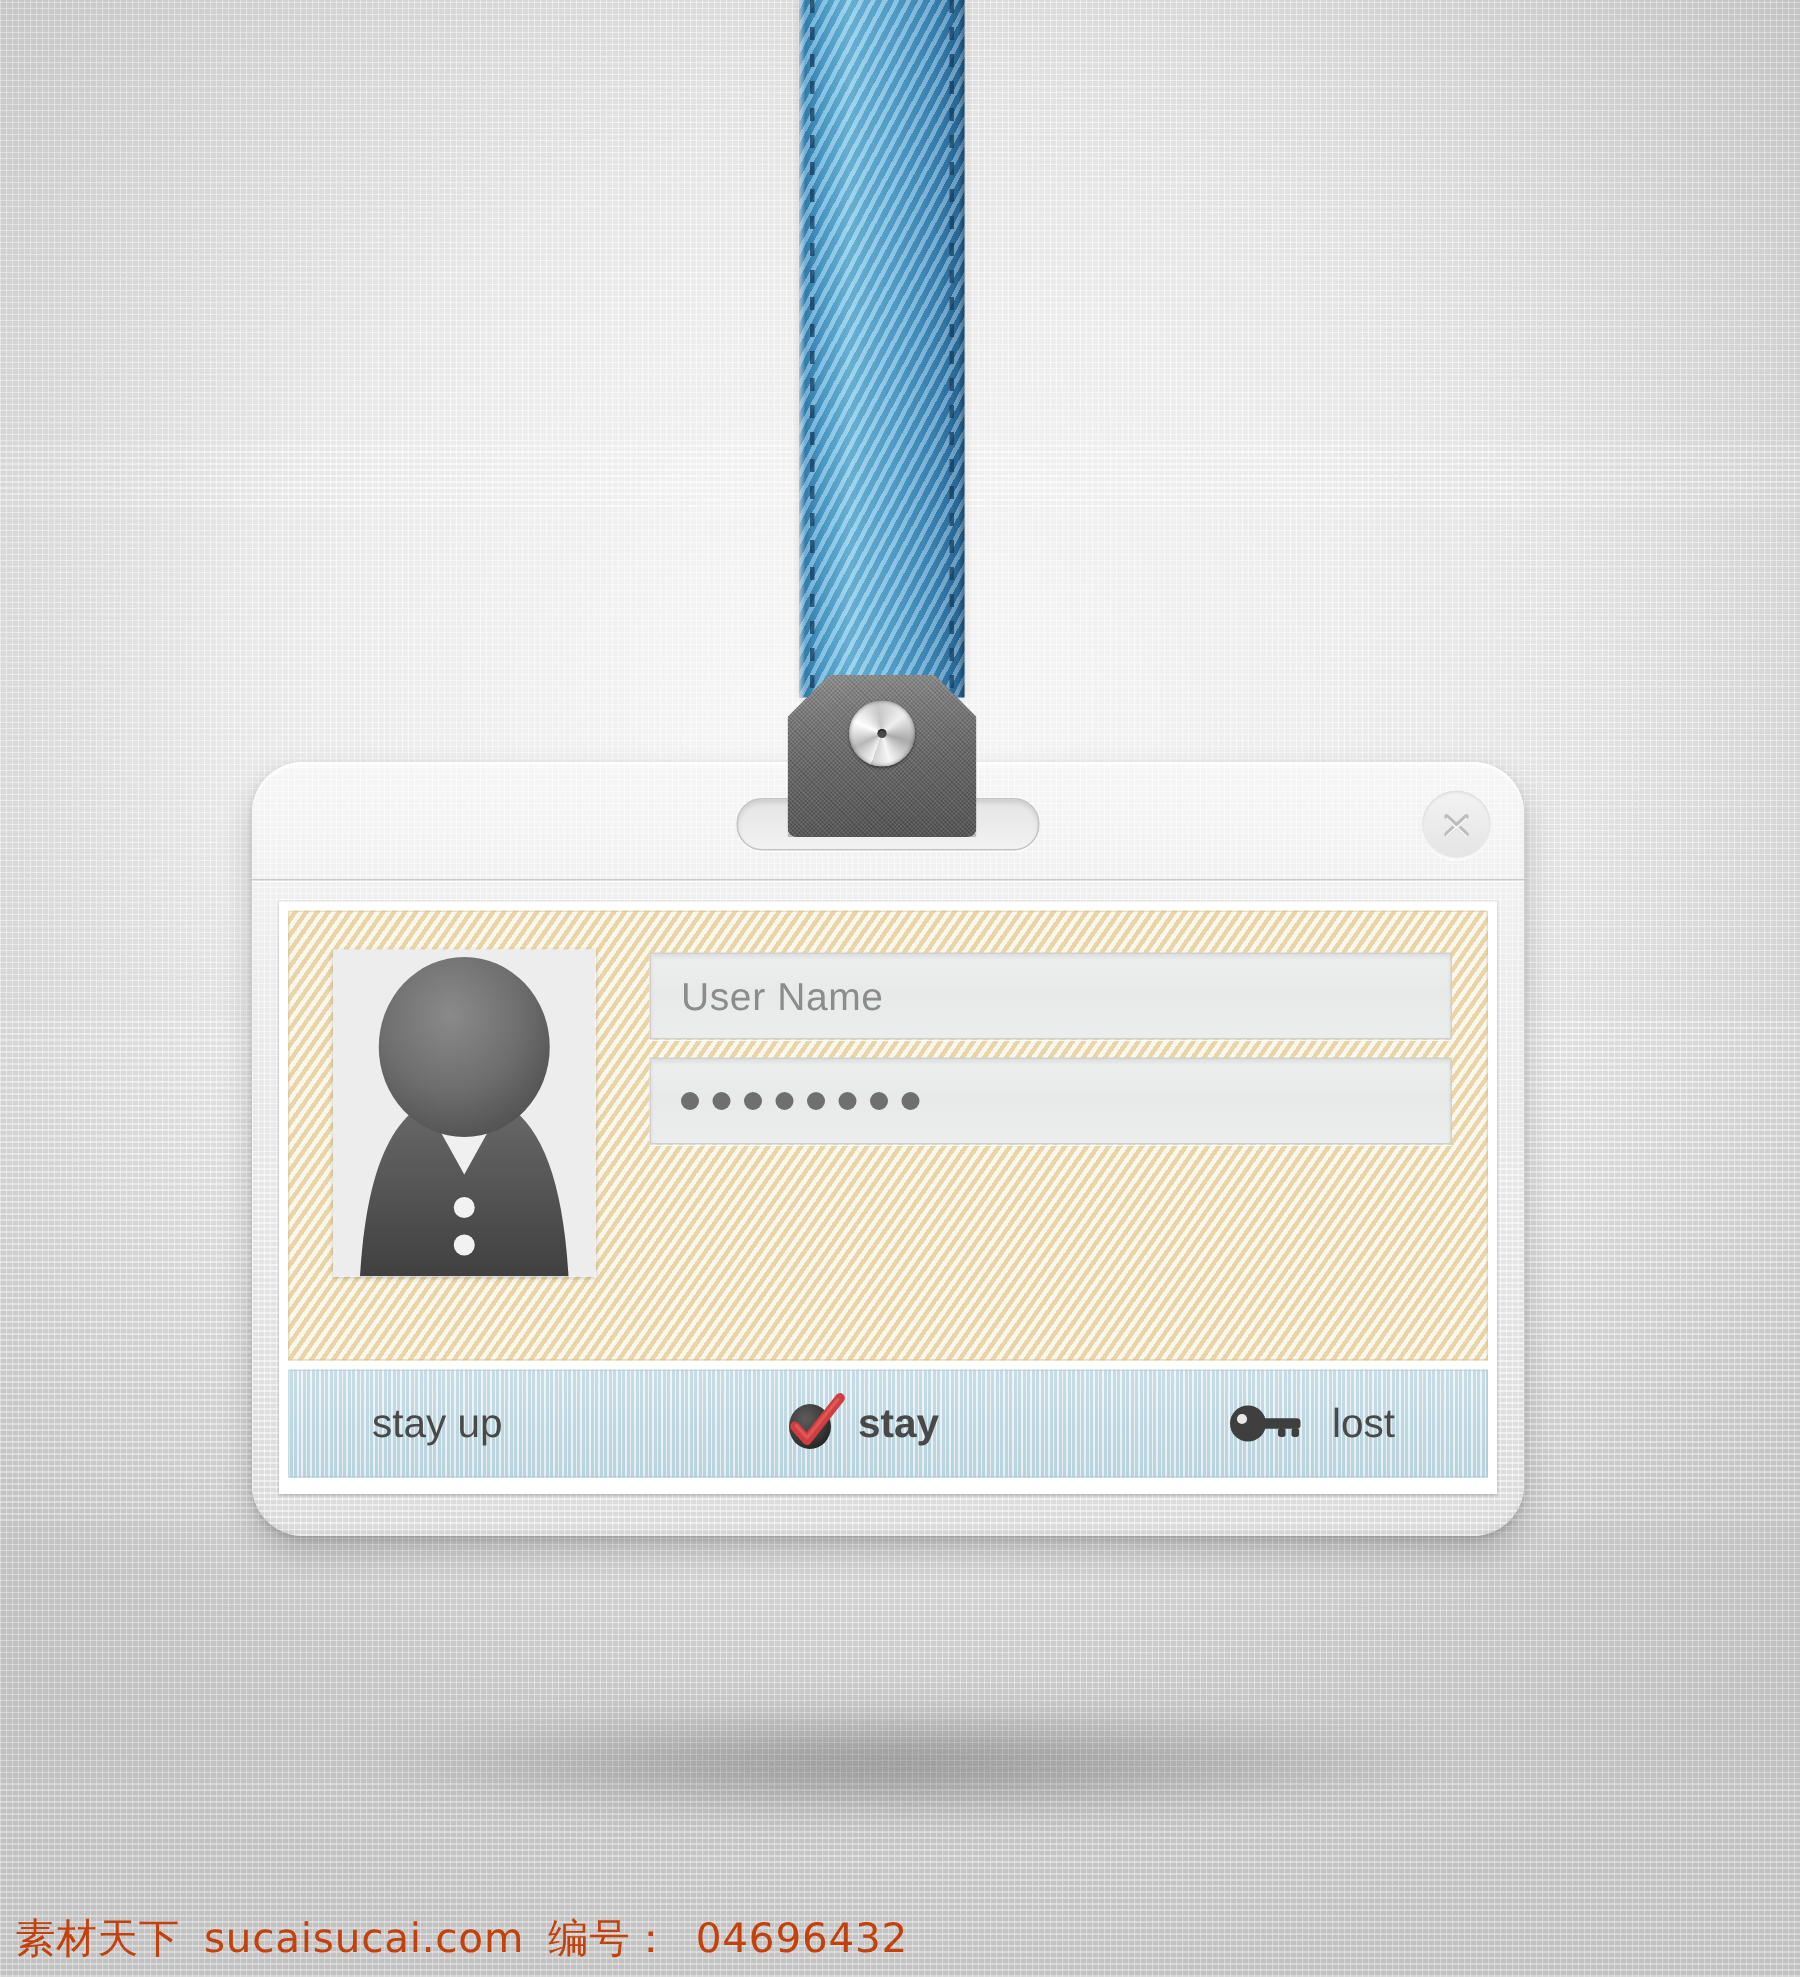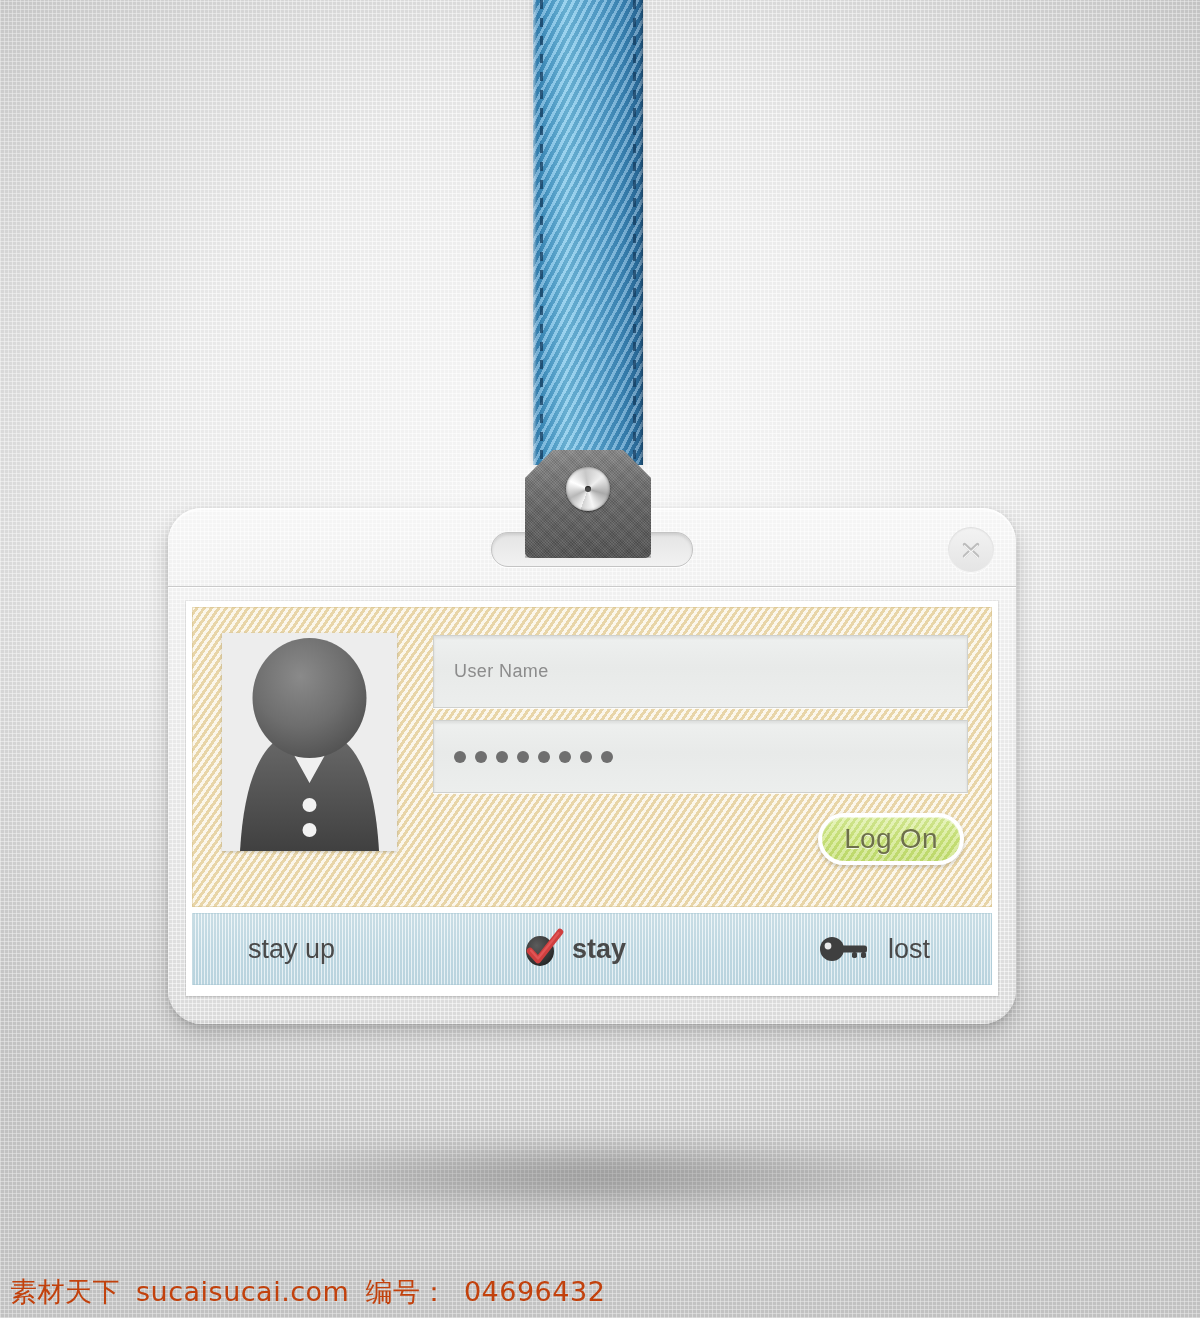--- a/index.html
+++ b/index.html
@@ -243,31 +243,31 @@
   
   .fields {
     flex: 1;
     display: flex;
     flex-direction: column;
     align-items: stretch;
     padding-left: 36px;
     padding-top: 2px;
   }
   .input-box {
-    height: 73px;
+    height: 58px;
     background: linear-gradient(180deg, #eef0ef 0%, #e8eae9 45%, #eceeed 100%);
     border: 1px solid #cfd1cf;
     box-shadow:
       inset 0 2px 3px rgba(0,0,0,0.08),
       0 1px 0 rgba(255,255,255,0.85);
     display: flex;
     align-items: center;
     padding: 0 20px;
     box-sizing: border-box;
-    font-size: 18px;
+    font-size: 26px;
     color: #6f6f6f;
     letter-spacing: 0.4px;
     cursor: text;
   }
   .input-box.placeholder { color: #8c8c8c; }
   .input-box + .input-box { margin-top: 12px; }
   .pw-dots {
     display: flex;
     gap: 9px;
     align-items: center;
@@ -450,23 +450,20 @@
               <i></i>
               <i></i>
               <i></i>
               <i></i>
               <i></i>
               <i></i>
               <i></i>
             </span>
         </div>
 
-        <div class="logon-row">
-          <div class="logon-btn">Log On</div>
-        </div>
       </div>
     </div>
 
     <div class="footer-bar">
 
       <div class="footer-item signup">
         <span>stay up</span>
       </div>
 
       <div class="footer-item stay">

